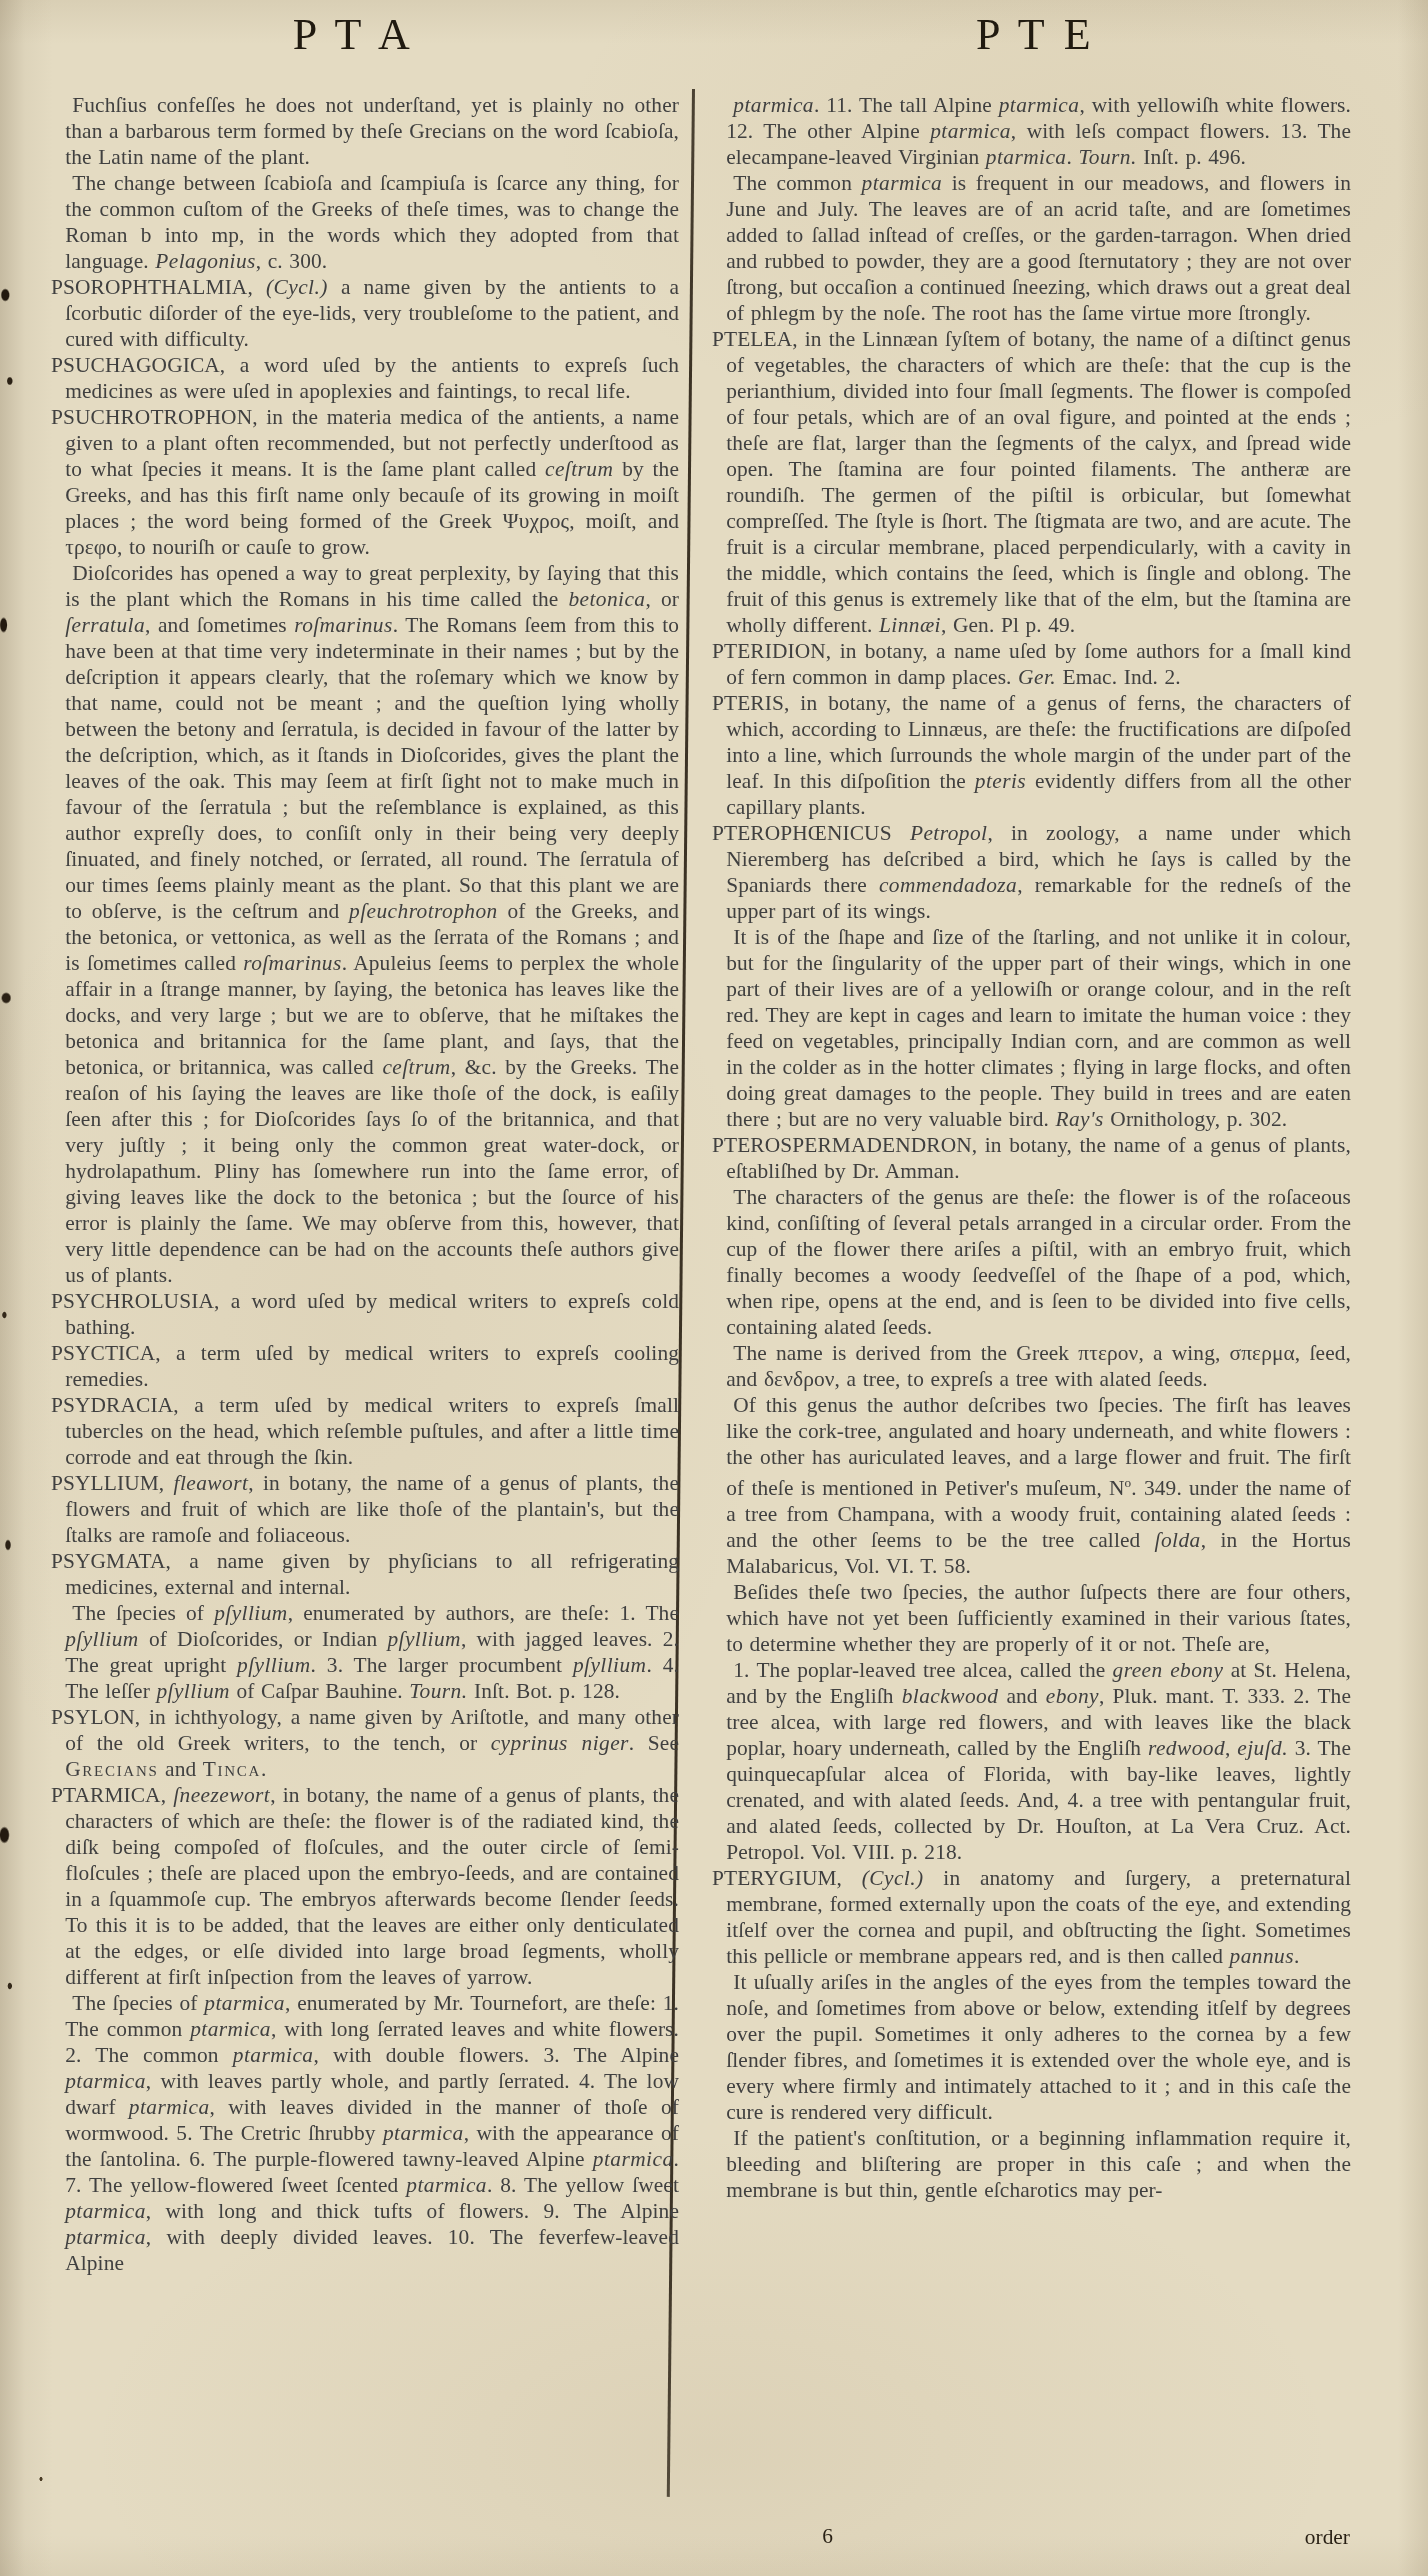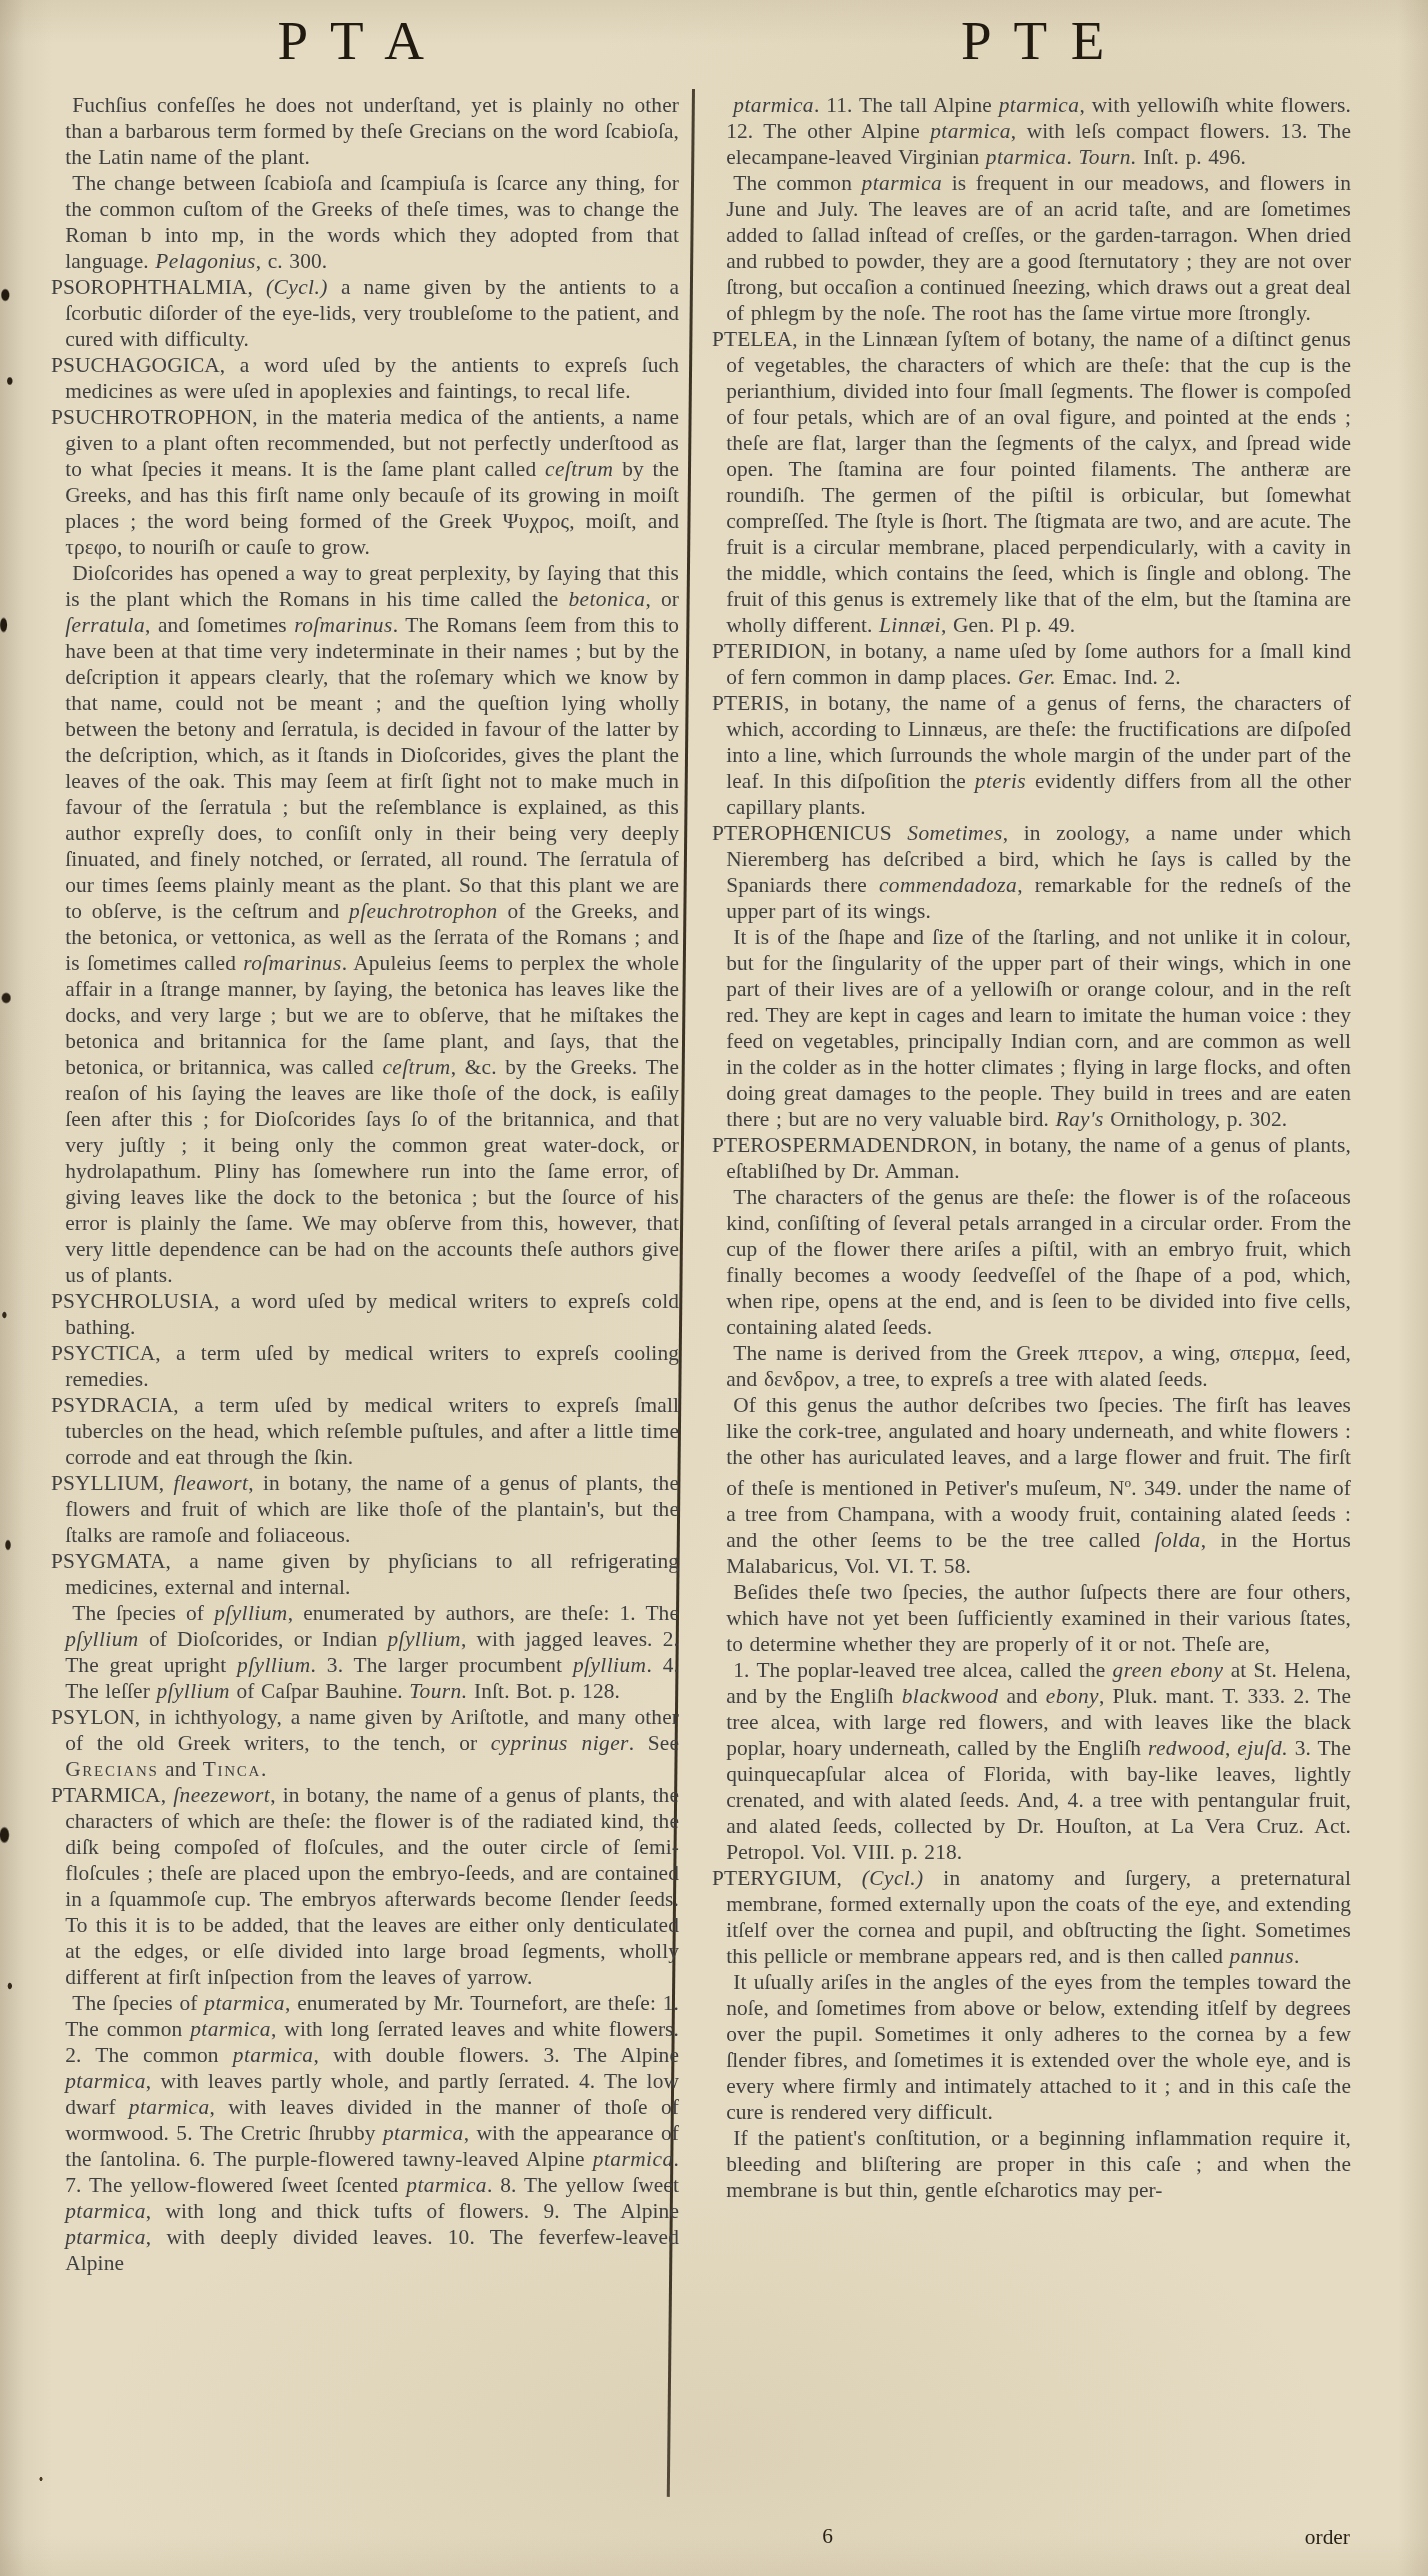--- a/index.html
+++ b/index.html
@@ -25,21 +25,21 @@
       radial-gradient(ellipse 5.3px 10.7px at 3.6px 625px,  #231a10 55%, rgba(35,26,16,0) 75%),
       radial-gradient(ellipse 7.1px 8px  at 6.2px 998px, #2b2115 52%, rgba(43,33,21,0) 74%),
       radial-gradient(ellipse 3.6px 5.3px  at 4.4px 1315px, #33281a 48%, rgba(51,40,26,0) 70%),
       radial-gradient(ellipse 4.4px 8px  at 8px 1545px, #2b2115 50%, rgba(43,33,21,0) 72%),
       radial-gradient(ellipse 7.1px 11.6px at 4.4px 1835px, #231a10 55%, rgba(35,26,16,0) 75%),
       radial-gradient(ellipse 3.6px 5.3px  at 9.8px 1986px,#33281a 48%, rgba(51,40,26,0) 70%),
       radial-gradient(ellipse 2.7px 3.6px  at 41px 2479px,#4a3c26 45%, rgba(74,60,38,0) 70%);
   }
   .header {
     position:absolute; top:10.7px; width:463px; text-align:center;
-    font-size:55px; line-height:1.1; letter-spacing:0.10em; color:#201a10;
+    font-size:44px; line-height:1.1; letter-spacing:0.10em; color:#201a10;
     font-weight:normal;
   }
   .header-left  { left:122px; }
   .header-right { left:804px; }
   .divider {
     position:absolute; left:692px; top:89px; width:2.7px; height:2408px;
     background:linear-gradient(180deg, rgba(59,50,36,0.9), #3b3224 12%, #3b3224 88%, rgba(59,50,36,0.85));
     transform:rotate(0.6deg); transform-origin:top center;
   }
   .column {
@@ -88,21 +88,21 @@
       <p class="entry">PSYLON, in ichthyology, a name given by Ariſtotle, and many other of the old Greek writers, to the tench, or <i>cyprinus niger</i>. See <span class="sc">Grecians</span> and <span class="sc">Tinca</span>.</p>
       <p class="entry">PTARMICA, <i>ſneezewort</i>, in botany, the name of a genus of plants, the characters of which are theſe: the flower is of the radiated kind, the diſk being compoſed of floſcules, and the outer circle of ſemi-floſcules ; theſe are placed upon the embryo-ſeeds, and are contained in a ſquammoſe cup. The embryos afterwards become ſlender ſeeds. To this it is to be added, that the leaves are either only denticulated at the edges, or elſe divided into large broad ſegments, wholly different at firſt inſpection from the leaves of yarrow.</p>
       <p class="cont">The ſpecies of <i>ptarmica</i>, enumerated by Mr. Tournefort, are theſe: 1. The common <i>ptarmica</i>, with long ſerrated leaves and white flowers. 2. The common <i>ptarmica</i>, with double flowers. 3. The Alpine <i>ptarmica</i>, with leaves partly whole, and partly ſerrated. 4. The low dwarf <i>ptarmica</i>, with leaves divided in the manner of thoſe of wormwood. 5. The Cretric ſhrubby <i>ptarmica</i>, with the appearance of the ſantolina. 6. The purple-flowered tawny-leaved Alpine <i>ptarmica</i>. 7. The yellow-flowered ſweet ſcented <i>ptarmica</i>. 8. The yellow ſweet <i>ptarmica</i>, with long and thick tufts of flowers. 9. The Alpine <i>ptarmica</i>, with deeply divided leaves. 10. The feverfew-leaved Alpine</p>
     </div>
   <div class="column col-right">
       <p class="cont"><i>ptarmica</i>. 11. The tall Alpine <i>ptarmica</i>, with yellowiſh white flowers. 12. The other Alpine <i>ptarmica</i>, with leſs compact flowers. 13. The elecampane-leaved Virginian <i>ptarmica</i>. <i>Tourn.</i> Inſt. p. 496.</p>
       <p class="cont">The common <i>ptarmica</i> is frequent in our meadows, and flowers in June and July. The leaves are of an acrid taſte, and are ſometimes added to ſallad inſtead of creſſes, or the garden-tarragon. When dried and rubbed to powder, they are a good ſternutatory ; they are not over ſtrong, but occaſion a continued ſneezing, which draws out a great deal of phlegm by the noſe. The root has the ſame virtue more ſtrongly.</p>
       <p class="entry">PTELEA, in the Linnæan ſyſtem of botany, the name of a diſtinct genus of vegetables, the characters of which are theſe: that the cup is the perianthium, divided into four ſmall ſegments. The flower is compoſed of four petals, which are of an oval figure, and pointed at the ends ; theſe are flat, larger than the ſegments of the calyx, and ſpread wide open. The ſtamina are four pointed filaments. The antheræ are roundiſh. The germen of the piſtil is orbicular, but ſomewhat compreſſed. The ſtyle is ſhort. The ſtigmata are two, and are acute. The fruit is a circular membrane, placed perpendicularly, with a cavity in the middle, which contains the ſeed, which is ſingle and oblong. The fruit of this genus is extremely like that of the elm, but the ſtamina are wholly different. <i>Linnæi</i>, Gen. Pl p. 49.</p>
       <p class="entry">PTERIDION, in botany, a name uſed by ſome authors for a ſmall kind of fern common in damp places. <i>Ger.</i> Emac. Ind. 2.</p>
       <p class="entry">PTERIS, in botany, the name of a genus of ferns, the characters of which, according to Linnæus, are theſe: the fructifications are diſpoſed into a line, which ſurrounds the whole margin of the under part of the leaf. In this diſpoſition the <i>pteris</i> evidently differs from all the other capillary plants.</p>
-      <p class="entry">PTEROPHŒNICUS <i>Sometimes</i>, in zoology, a name under which Nieremberg has deſcribed a bird, which he ſays is called by the Spaniards there <i>commendadoza</i>, remarkable for the redneſs of the upper part of its wings.</p>
+      <p class="entry">PTEROPHŒNICUS <i>Petropol</i>, in zoology, a name under which Nieremberg has deſcribed a bird, which he ſays is called by the Spaniards there <i>commendadoza</i>, remarkable for the redneſs of the upper part of its wings.</p>
       <p class="cont">It is of the ſhape and ſize of the ſtarling, and not unlike it in colour, but for the ſingularity of the upper part of their wings, which in one part of their lives are of a yellowiſh or orange colour, and in the reſt red. They are kept in cages and learn to imitate the human voice : they feed on vegetables, principally Indian corn, and are common as well in the colder as in the hotter climates ; flying in large flocks, and often doing great damages to the people. They build in trees and are eaten there ; but are no very valuable bird. <i>Ray's</i> Ornithology, p. 302.</p>
       <p class="entry">PTEROSPERMADENDRON, in botany, the name of a genus of plants, eſtabliſhed by Dr. Amman.</p>
       <p class="cont">The characters of the genus are theſe: the flower is of the roſaceous kind, conſiſting of ſeveral petals arranged in a circular order. From the cup of the flower there ariſes a piſtil, with an embryo fruit, which finally becomes a woody ſeedveſſel of the ſhape of a pod, which, when ripe, opens at the end, and is ſeen to be divided into five cells, containing alated ſeeds.</p>
       <p class="cont">The name is derived from the Greek πτερον, a wing, σπερμα, ſeed, and δενδρον, a tree, to expreſs a tree with alated ſeeds.</p>
       <p class="cont">Of this genus the author deſcribes two ſpecies. The firſt has leaves like the cork-tree, angulated and hoary underneath, and white flowers : the other has auriculated leaves, and a large flower and fruit. The firſt of theſe is mentioned in Petiver's muſeum, N<sup>o</sup>. 349. under the name of a tree from Champana, with a woody fruit, containing alated ſeeds : and the other ſeems to be the tree called <i>ſolda</i>, in the Hortus Malabaricus, Vol. VI. T. 58.</p>
       <p class="cont">Beſides theſe two ſpecies, the author ſuſpects there are four others, which have not yet been ſufficiently examined in their various ſtates, to determine whether they are properly of it or not. Theſe are,</p>
       <p class="cont">1. The poplar-leaved tree alcea, called the <i>green ebony</i> at St. Helena, and by the Engliſh <i>blackwood</i> and <i>ebony</i>, Pluk. mant. T. 333. 2. The tree alcea, with large red flowers, and with leaves like the black poplar, hoary underneath, called by the Engliſh <i>redwood</i>, <i>ejuſd.</i> 3. The quinquecapſular alcea of Florida, with bay-like leaves, lightly crenated, and with alated ſeeds. And, 4. a tree with pentangular fruit, and alated ſeeds, collected by Dr. Houſton, at La Vera Cruz. Act. Petropol. Vol. VIII. p. 218.</p>
       <p class="entry">PTERYGIUM, <i>(Cycl.)</i> in anatomy and ſurgery, a preternatural membrane, formed externally upon the coats of the eye, and extending itſelf over the cornea and pupil, and obſtructing the ſight. Sometimes this pellicle or membrane appears red, and is then called <i>pannus</i>.</p>
       <p class="cont">It uſually ariſes in the angles of the eyes from the temples toward the noſe, and ſometimes from above or below, extending itſelf by degrees over the pupil. Sometimes it only adheres to the cornea by a few ſlender fibres, and ſometimes it is extended over the whole eye, and is every where firmly and intimately attached to it ; and in this caſe the cure is rendered very difficult.</p>
       <p class="cont">If the patient's conſtitution, or a beginning inflammation require it, bleeding and bliſtering are proper in this caſe ; and when the membrane is but thin, gentle eſcharotics may per-</p>

